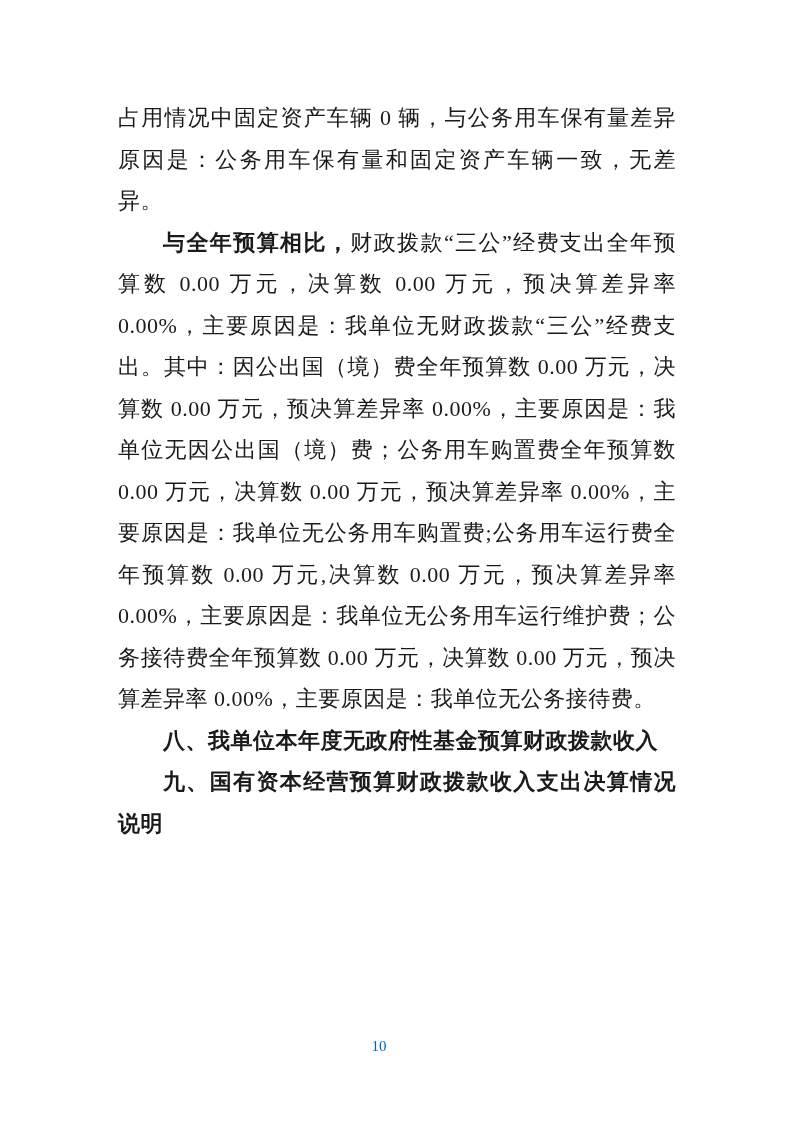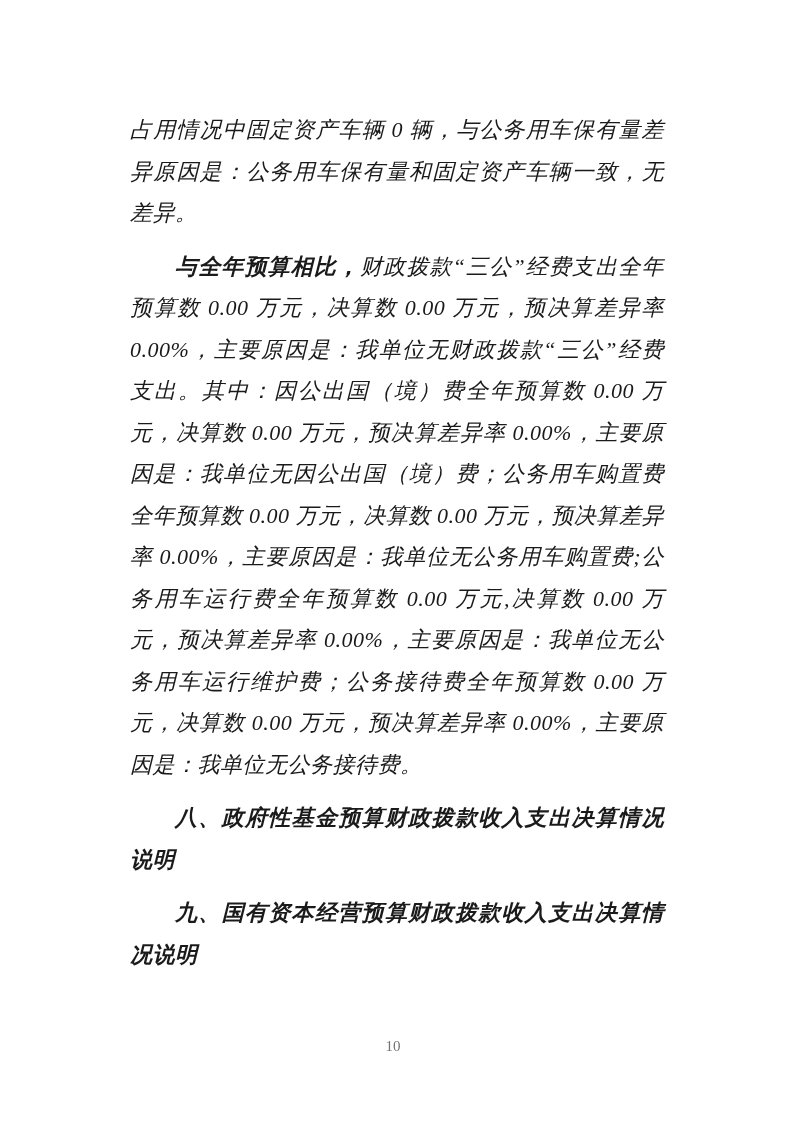--- a/index.html
+++ b/index.html
@@ -20,58 +20,57 @@
     position: absolute;
     left: 118px;
     top: 97px;
     width: 558px;
     font-size: 22px;
     line-height: 41.5px;
     text-align: justify;
     letter-spacing: 0.5px;
   }
   .content p {
-    margin: 12px;
+    margin: 0;
     padding: 0;
-    font-style: italic;
   }
   p.indent {
     text-indent: 45px;
   }
   p.heading {
     font-weight: bold;
     font-family: "Liberation Sans", "DejaVu Sans", sans-serif;
   }
   .lead-bold {
     font-weight: bold;
     font-family: "Liberation Sans", "DejaVu Sans", sans-serif;
   }
   .footer {
     position: absolute;
-    left: 114px;
+    left: 100px;
     top: 1036px;
     width: 558px;
     text-align: center;
     font-size: 15px;
     line-height: 20px;
-    color: #737373;
+    color: #0369a1;
   }
 </style>
 </head>
 <body>
 
 <div class="page">
   <div class="content">
 
     <p class="body">占用情况中固定资产车辆 0 辆，与公务用车保有量差异原因是：公务用车保有量和固定资产车辆一致，无差异。</p>
 
 
     <p class="body indent"><span class="lead-bold">与全年预算相比，</span><span>财政拨款“三公”经费支出全年预算数 0.00 万元，决算数 0.00 万元，预决算差异率 0.00%，主要原因是：我单位无财政拨款“三公”经费支出。其中：因公出国（境）费全年预算数 0.00 万元，决算数 0.00 万元，预决算差异率 0.00%，主要原因是：我单位无因公出国（境）费；公务用车购置费全年预算数 0.00 万元，决算数 0.00 万元，预决算差异率 0.00%，主要原因是：我单位无公务用车购置费;公务用车运行费全年预算数 0.00 万元,决算数 0.00 万元，预决算差异率 0.00%，主要原因是：我单位无公务用车运行维护费；公务接待费全年预算数 0.00 万元，决算数 0.00 万元，预决算差异率 0.00%，主要原因是：我单位无公务接待费。</span></p>
 
-    <p class="heading indent">八、政府性基金预算财政拨款收入支出决算情况说明</p>
+    <p class="heading indent">八、我单位本年度无政府性基金预算财政拨款收入</p>
 
 
     <p class="heading indent">九、国有资本经营预算财政拨款收入支出决算情况说明</p>
 
   </div>
 
   <div class="footer">10</div>
 </div>
 
 </body></html>

